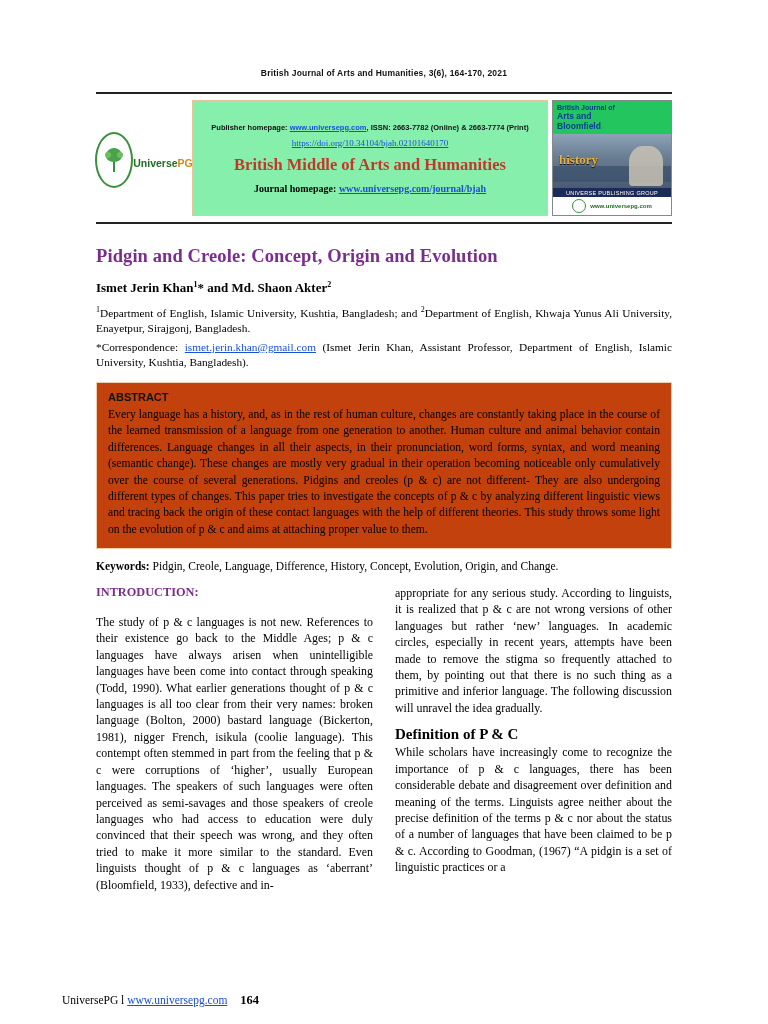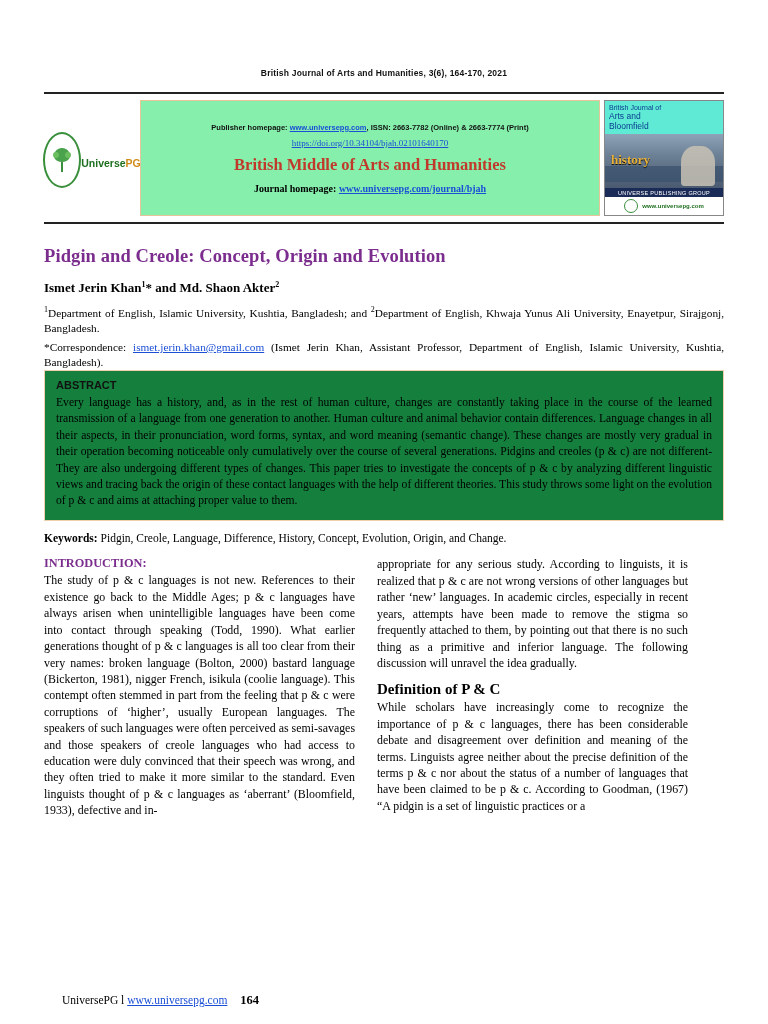--- a/index.html
+++ b/index.html
@@ -12,21 +12,21 @@
     height: 1024px;
     font-family: "Liberation Serif", serif;
     color: #000;
     position: relative;
     overflow: hidden;
   }
   .page {
     width: 768px;
     height: 1024px;
     box-sizing: border-box;
-    padding: 0 44px;
+    padding: 0 96px;
     position: relative;
   }
   .running-head {
     text-align: center;
     font-family: "Liberation Sans", sans-serif;
     font-size: 8.5px;
     font-weight: bold;
     color: #111;
     letter-spacing: 0.2px;
     padding-top: 68px;
@@ -116,25 +116,25 @@
     width: 118px;
     margin: 6px 0;
     border: 1px solid #888;
     background: #2c3550;
     position: relative;
     overflow: hidden;
     display: flex;
     flex-direction: column;
   }
   .cover-top {
-    background: #5eead4;
+    background: #22c55e;
     color: #0b3d91;
     font-family: "Liberation Sans", sans-serif;
     font-size: 7px;
-    font-weight: normal;
+    font-weight: bold;
     line-height: 1.15;
     padding: 3px 4px 2px 4px;
   }
   .cover-top .big { font-size: 8.5px; display: block; }
   .cover-img {
     flex: 1;
     background:
       linear-gradient(180deg, #8fa3b8 0%, #6b7f95 40%, #4a5a70 100%);
     position: relative;
   }
@@ -214,21 +214,22 @@
   .corr {
     margin-top: 4px;
     font-size: 11.3px;
     line-height: 1.32;
     text-align: justify;
   }
   .corr a { color: #1a4fd6; text-decoration: underline; }
 
   
   .abstract-box {
-    background: #15803d;
+    margin-top: 12px;
+    background: #c2410c;
     border: 1px solid #f0cfae;
     padding: 8px 11px 10px 11px;
   }
   .abstract-label {
     font-family: "Liberation Sans", sans-serif;
     font-size: 11px;
     font-weight: bold;
     color: #111;
     margin-bottom: 4px;
   }
@@ -249,21 +250,21 @@
     margin-top: 10px;
     display: flex;
     gap: 22px;
   }
   .col { width: 311px; }
   .sec-head {
     font-family: "Liberation Serif", serif;
     font-size: 12.3px;
     font-weight: bold;
     color: #7b2d8e;
-    margin-bottom: 1px;
+    margin-bottom: 14px;
   }
   .sub-head {
     font-size: 15px;
     font-weight: bold;
     margin: 10px 0 1px 0;
   }
   .col p {
     margin: 0;
     font-size: 11.9px;
     line-height: 1.38;

